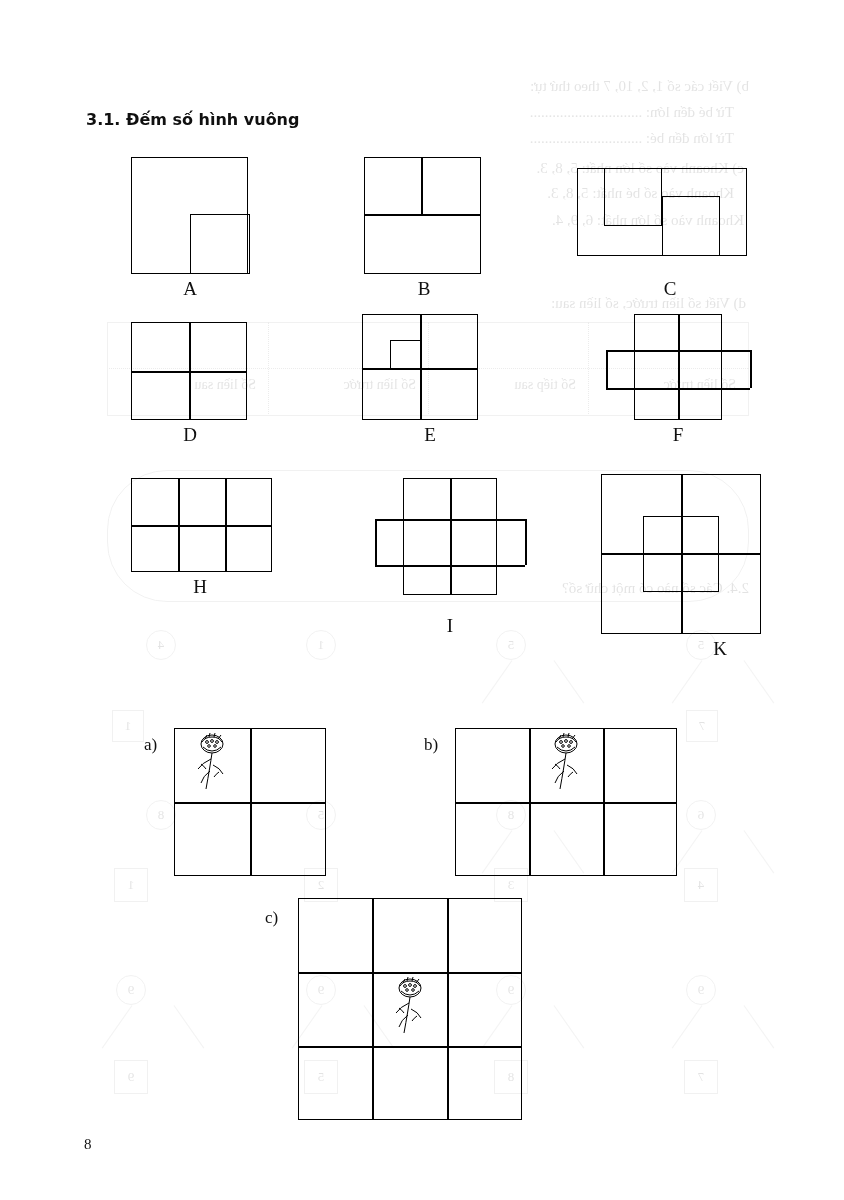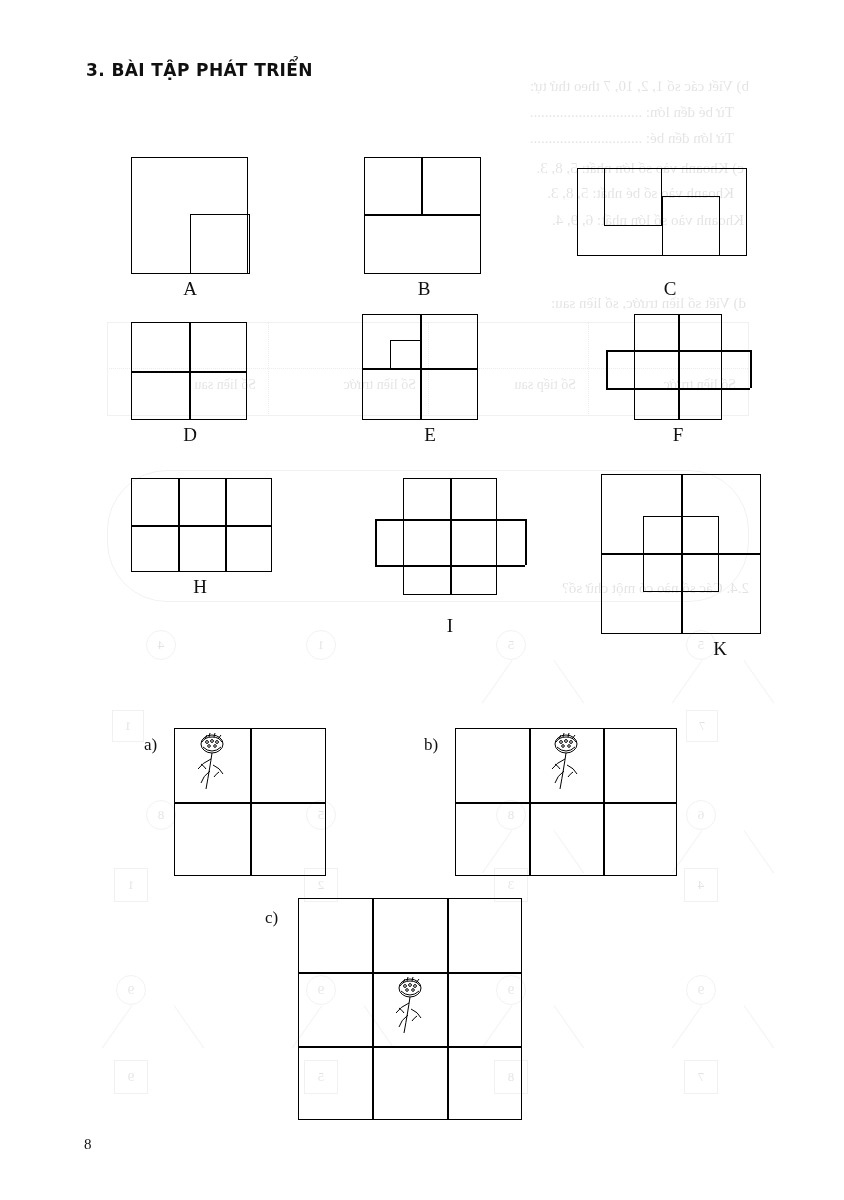--- a/index.html
+++ b/index.html
@@ -198,22 +198,22 @@
   <div class="bconn" style="left:332px; top:1005px; width:52px; transform:rotate(55deg);"></div>
   <div class="bconn" style="left:290px; top:1005px; width:52px; transform:rotate(125deg);"></div>
   <div class="bconn" style="left:522px; top:1005px; width:52px; transform:rotate(55deg);"></div>
   <div class="bconn" style="left:480px; top:1005px; width:52px; transform:rotate(125deg);"></div>
   <div class="bconn" style="left:712px; top:1005px; width:52px; transform:rotate(55deg);"></div>
   <div class="bconn" style="left:670px; top:1005px; width:52px; transform:rotate(125deg);"></div>
 </div>
 
 <div class="page">
 
-  <div class="h-section" style="left:86px; top:60px;">3. BÀI TẬP PHÁT TRIỂN</div>
-
+
+  <div class="h-sub" style="left:86px; top:110px;">3.1. Đếm số hình vuông</div>
 
   <div class="shape">
     <div class="rect" style="left:131px; top:157px; width:117px; height:117px;"></div>
     <div class="rect" style="left:190px; top:214px; width:60px; height:60px;"></div>
   </div>
   <div class="figlabel" style="left:150px; top:278px; width:80px;">A</div>
 
   <div class="shape">
     <div class="rect" style="left:364px; top:157px; width:117px; height:117px;"></div>
     <div class="hline" style="left:364px; top:214px; width:117px;"></div>

